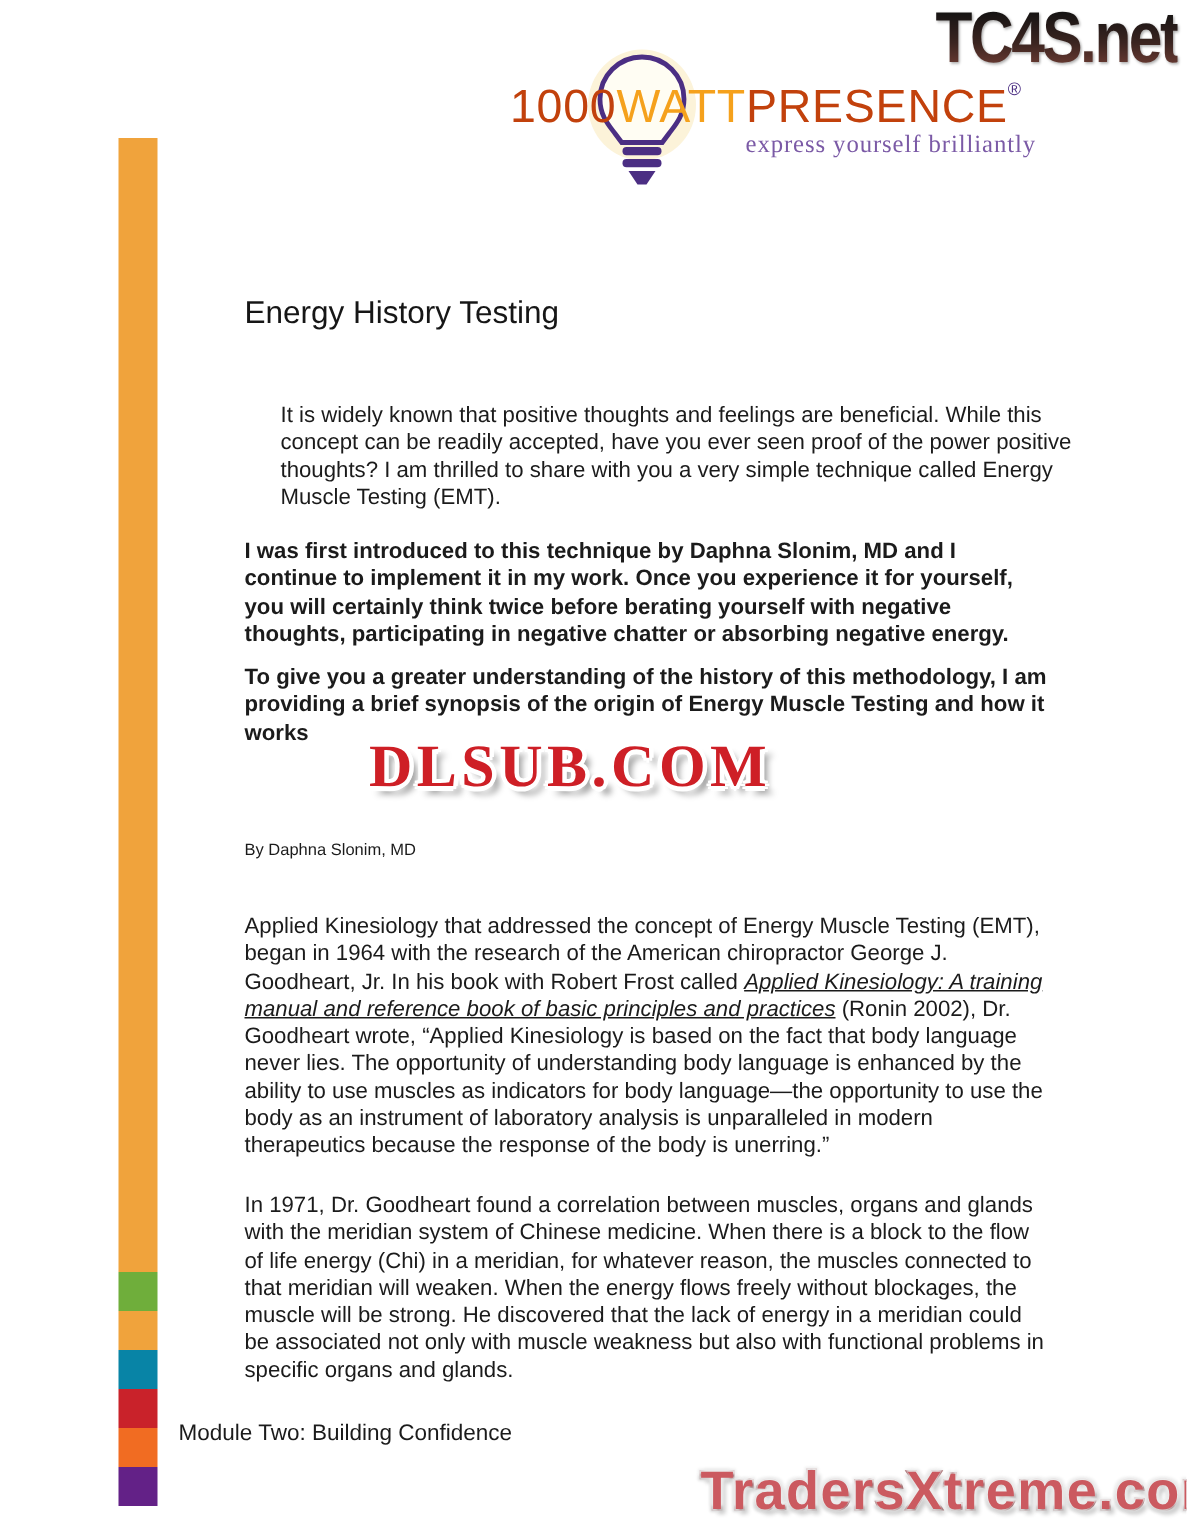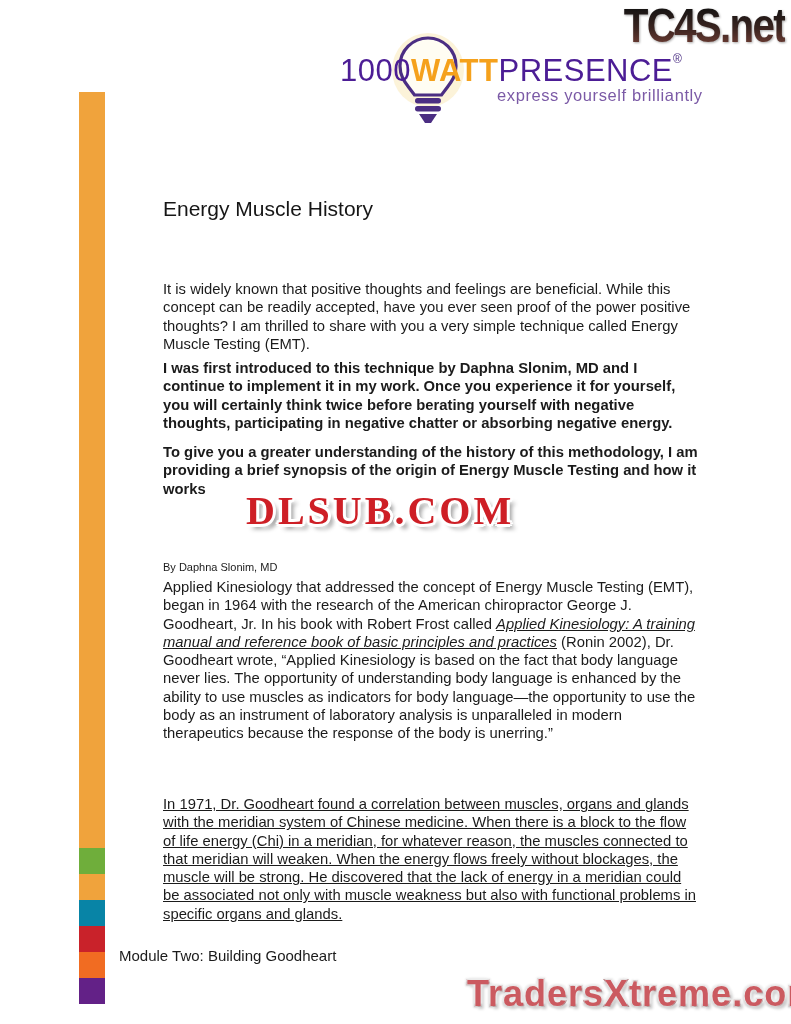--- a/index.html
+++ b/index.html
@@ -20,47 +20,47 @@
     filter:drop-shadow(1px 1px 1px rgba(0,0,0,.35));
   }
 
   
   .logo-wrap { position:absolute; left:340px; top:30px; width:380px; height:100px; }
   .bulb { position:absolute; left:38px; top:2px; z-index:0; }
   .logo-text {
     position:relative; z-index:1; margin-top:22px;
     font-size:31px; letter-spacing:.5px; white-space:nowrap;
   }
-  .logo-num, .logo-presence { color:#4c1d95; font-weight:400; }
-  .logo-watt { color:#f5a11c; font-weight:700; }
+  .logo-num, .logo-presence { color:#c2410c; font-weight:400; }
+  .logo-watt { color:#f5a11c; font-weight:400; }
   .logo-reg { color:#4b2e83; font-size:12px; vertical-align:18px; font-weight:400; }
   .tagline {
     position:absolute; left:157px; top:56px; z-index:1;
-    color:#7b5aa6; font-size:16.5px; letter-spacing:.6px; white-space:nowrap;
+    color:#7b5aa6; font-size:16.5px; letter-spacing:.6px; white-space:nowrap;font-family:Liberation Serif, serif;
   }
 
   
   .sidebar { position:absolute; left:79px; top:92px; width:26px; }
   .sidebar .bar-main { width:26px; }
   .sidebar .seg { width:26px; }
 
   
   .doc-title {
     position:absolute; left:163px; top:197px;
     font-size:21px; color:#161616;
   }
   .para {
     position:absolute; left:163px; width:537px;
     font-size:14.8px; line-height:18.3px; color:#1b1b1b;
   }
-  .p1 { top:280px; }
+  .p1 { top:268px;margin-left:24px; }
   .p2 { top:359px;font-weight:bold; }
   .p3 { top:443px;font-weight:bold; }
-  .p4 { top:578px; }
-  .p5 { top:795px;text-decoration:underline; }
+  .p4 { top:609px; }
+  .p5 { top:795px; }
   .book-title { font-style:italic; text-decoration:underline; }
 
   
   .dlsub {
     position:absolute; left:246px; top:487px;
     font-family:"Liberation Serif", serif; font-weight:700;
     font-size:40px; letter-spacing:3px; color:#ce1f26; white-space:nowrap;
     text-shadow:
       -2px -2px 0 #fff, 2px -2px 0 #fff, -2px 2px 0 #fff, 2px 2px 0 #fff,
       -3px 0 0 #fff, 3px 0 0 #fff, 0 -3px 0 #fff, 0 3px 0 #fff,
@@ -117,30 +117,30 @@
     <div>
         <div class="seg" style="background: rgb(111, 174, 59); height: 26px;"></div>
         <div class="seg" style="background: rgb(240, 163, 60); height: 26px;"></div>
         <div class="seg" style="background: rgb(8, 132, 166); height: 26px;"></div>
         <div class="seg" style="background: rgb(201, 34, 42); height: 26px;"></div>
         <div class="seg" style="background: rgb(241, 108, 34); height: 26px;"></div>
         <div class="seg" style="background: rgb(99, 33, 135); height: 26px;"></div>
       </div>
   </div>
 
-  <div class="doc-title">Energy Muscle History</div>
+  <div class="doc-title">Energy History Testing</div>
 
   <div class="para p1">It is widely known that positive thoughts and feelings are beneficial.  While this concept can be readily accepted, have you ever seen proof of the power positive thoughts?  I am thrilled to share with you a very simple technique called Energy Muscle Testing (EMT).</div>
   <div class="para p2">I was first introduced to this technique by Daphna Slonim, MD and I continue to implement it in my work.  Once you experience it for yourself, you will certainly think twice before berating yourself with negative thoughts, participating in negative chatter or absorbing negative energy.</div>
   <div class="para p3">To give you a greater understanding of the history of this methodology, I am providing a brief synopsis of the origin of Energy Muscle Testing and how it works</div>
 
   <div class="dlsub">DLSUB.COM</div>
 
   <div class="byline">By Daphna Slonim, MD</div>
 
   <div class="para p4"><span>Applied Kinesiology that addressed the concept of Energy Muscle Testing (EMT), began in 1964 with the research of the American chiropractor George J. Goodheart, Jr. In his book with Robert Frost called </span><span class="book-title">Applied Kinesiology: A training manual and reference book of basic principles and practices</span><span> (Ronin 2002), Dr. Goodheart wrote, “Applied Kinesiology is based on the fact that body language never lies. The opportunity of understanding body language is enhanced by the ability to use muscles as indicators for body language—the opportunity to use the body as an instrument of laboratory analysis is unparalleled in modern therapeutics because the response of the body is unerring.”</span></div>
 
   <div class="para p5">In 1971, Dr. Goodheart found a correlation between muscles, organs and glands with the meridian system of Chinese medicine. When there is a block to the flow of life energy (Chi) in a meridian, for whatever reason, the muscles connected to that meridian will weaken.  When the energy flows freely without blockages, the muscle will be strong. He discovered that the lack of energy in a meridian could be associated not only with muscle weakness but also with functional problems in specific organs and glands.</div>
 
-  <div class="module-label">Module Two: Building Goodheart</div>
+  <div class="module-label">Module Two: Building Confidence</div>
   <div class="traders">TradersXtreme.com</div>
 
 </div>
 
 </body></html>

